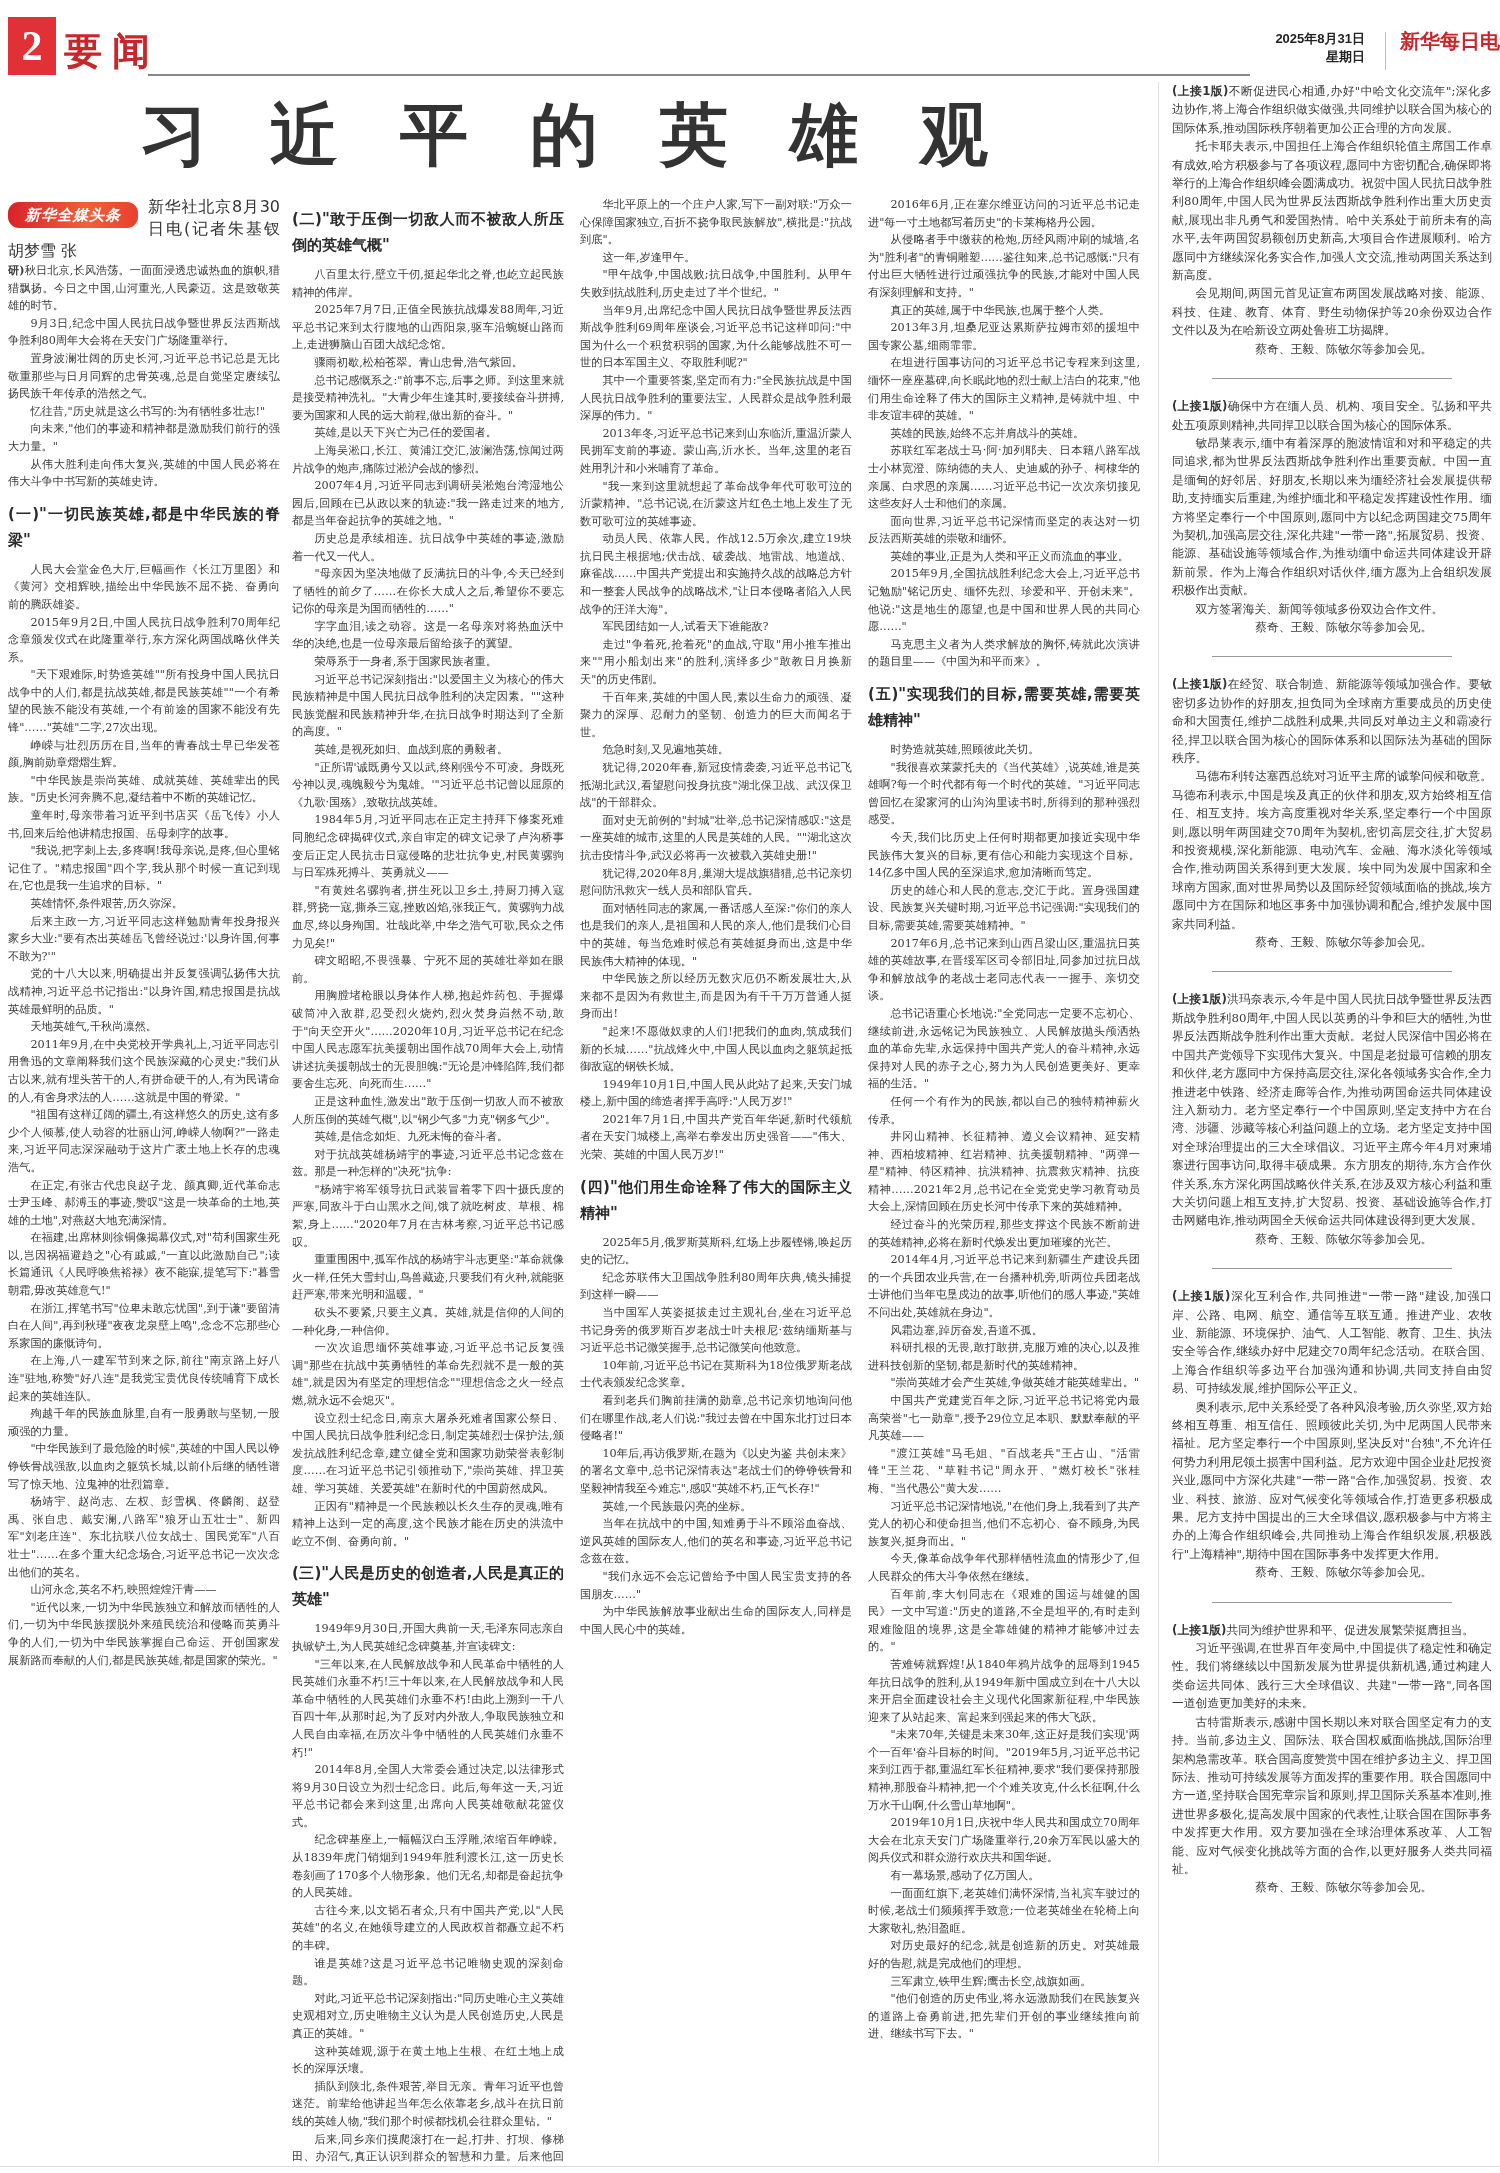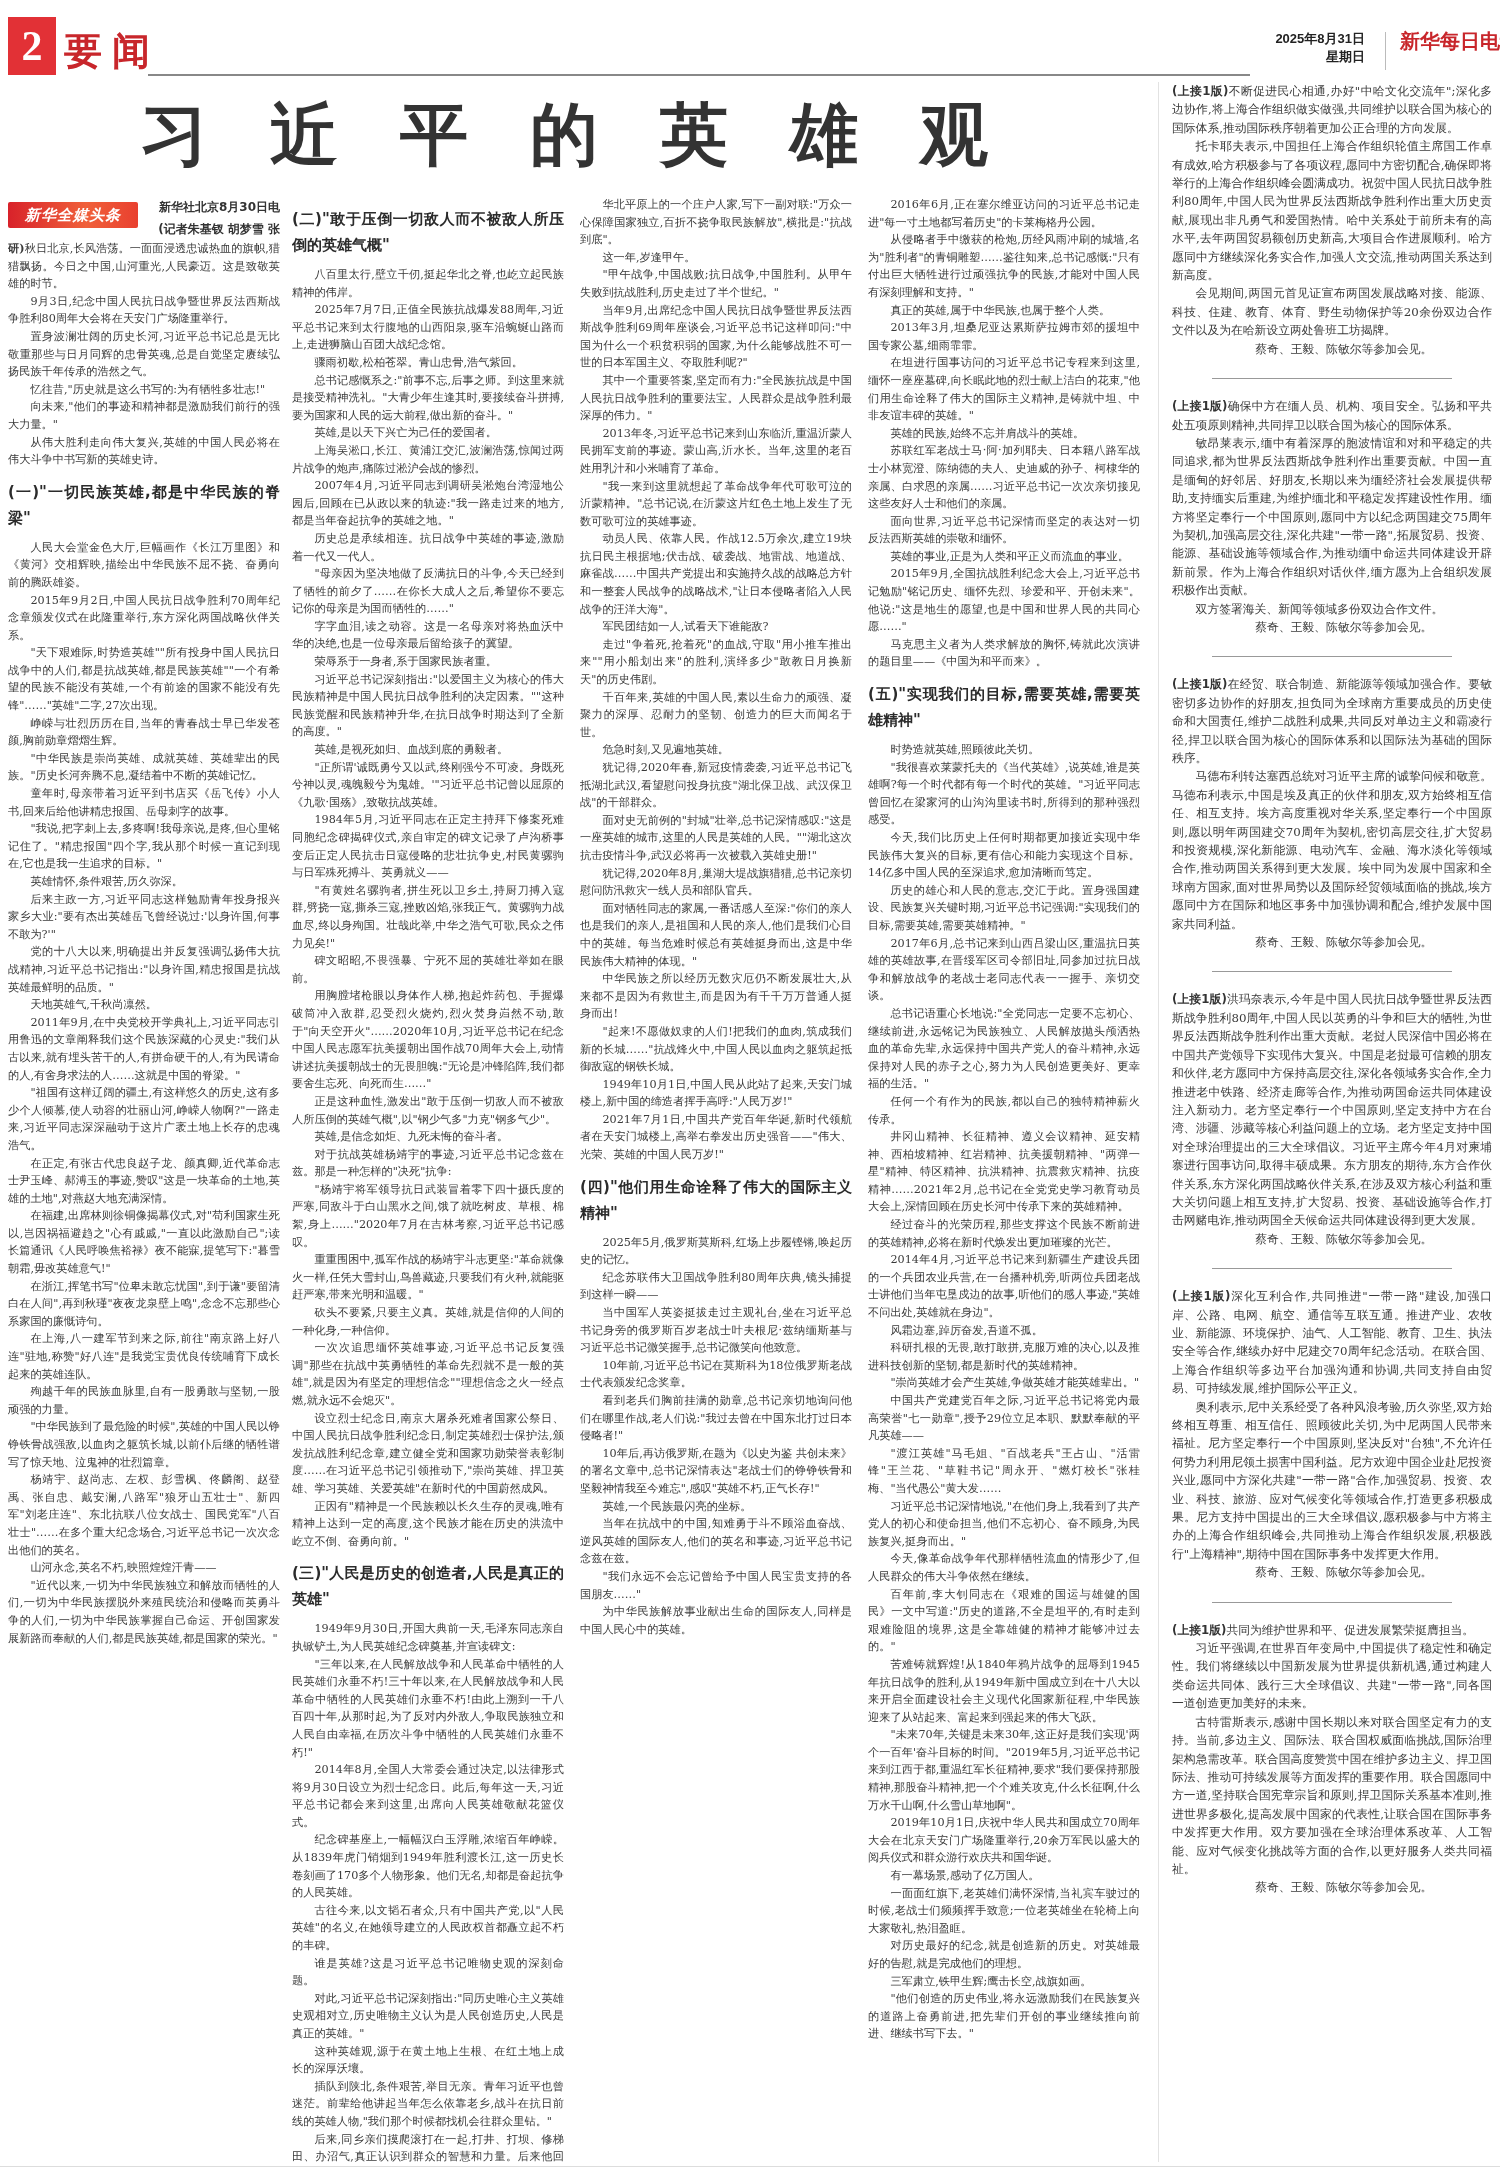--- a/index.html
+++ b/index.html
@@ -30,22 +30,22 @@
   .col p { text-indent: 2em; }
   .col p.noind { text-indent: 0; }
   .col1 { left: 8px; width: 272px; height: 1970px; }
   .col2 { left: 292px; width: 272px; height: 1970px; }
   .col3 { left: 580px; width: 272px; height: 1970px; }
   .col4 { left: 868px; width: 272px; height: 1970px; }
   .col5 { left: 1172px; top: 82px; width: 320px; height: 2080px; font-size: 11.8px; line-height: 18.4px; }
 
   .banner { display: inline-block; float: left; width: 130px; height: 26px; margin: 6px 10px 4px 0;
     background: linear-gradient(90deg, #d8222a, #f0603a 60%, #e9402f); color: #fff; font-weight: bold; font-style: italic;
-    font-size: 15px; line-height: 26px; text-align: center; font-family: "DejaVu Sans", sans-serif; border-radius: 2px; letter-spacing: 1px; }
-  .dateline { font-size: 12px; font-weight: bold; line-height: 22px; color: #333; text-align: right; font-family: "DejaVu Sans", sans-serif; }
+    font-size: 15px; line-height: 26px; text-align: center; font-family: "DejaVu Sans", sans-serif; border-radius: 11px; letter-spacing: 1px; }
+  .dateline { font-size: 16px; font-weight: normal; line-height: 22px; color: #333; font-family: "DejaVu Sans", sans-serif; }
   .dateline-tail { font-weight: bold; }
 
   .subhead { font-size: 15px; font-weight: bold; line-height: 26px; color: #2b2b2b; margin: 10px 0 8px;
     font-family: "DejaVu Sans", sans-serif; text-indent: 0 !important; }
 
   .continued { font-weight: bold; font-family: "DejaVu Sans", sans-serif; color: #333; }
   .sep { height: 1px; background: #999; margin: 20px 40px 18px; }
   .vrule { position: absolute; top: 82px; left: 1158px; width: 1px; height: 2080px; background: #e2e2e2; }
   .bottom-rule { position: absolute; left: 0; right: 0; bottom: 6px; height: 1px; background: #ddd; }
 </style>

